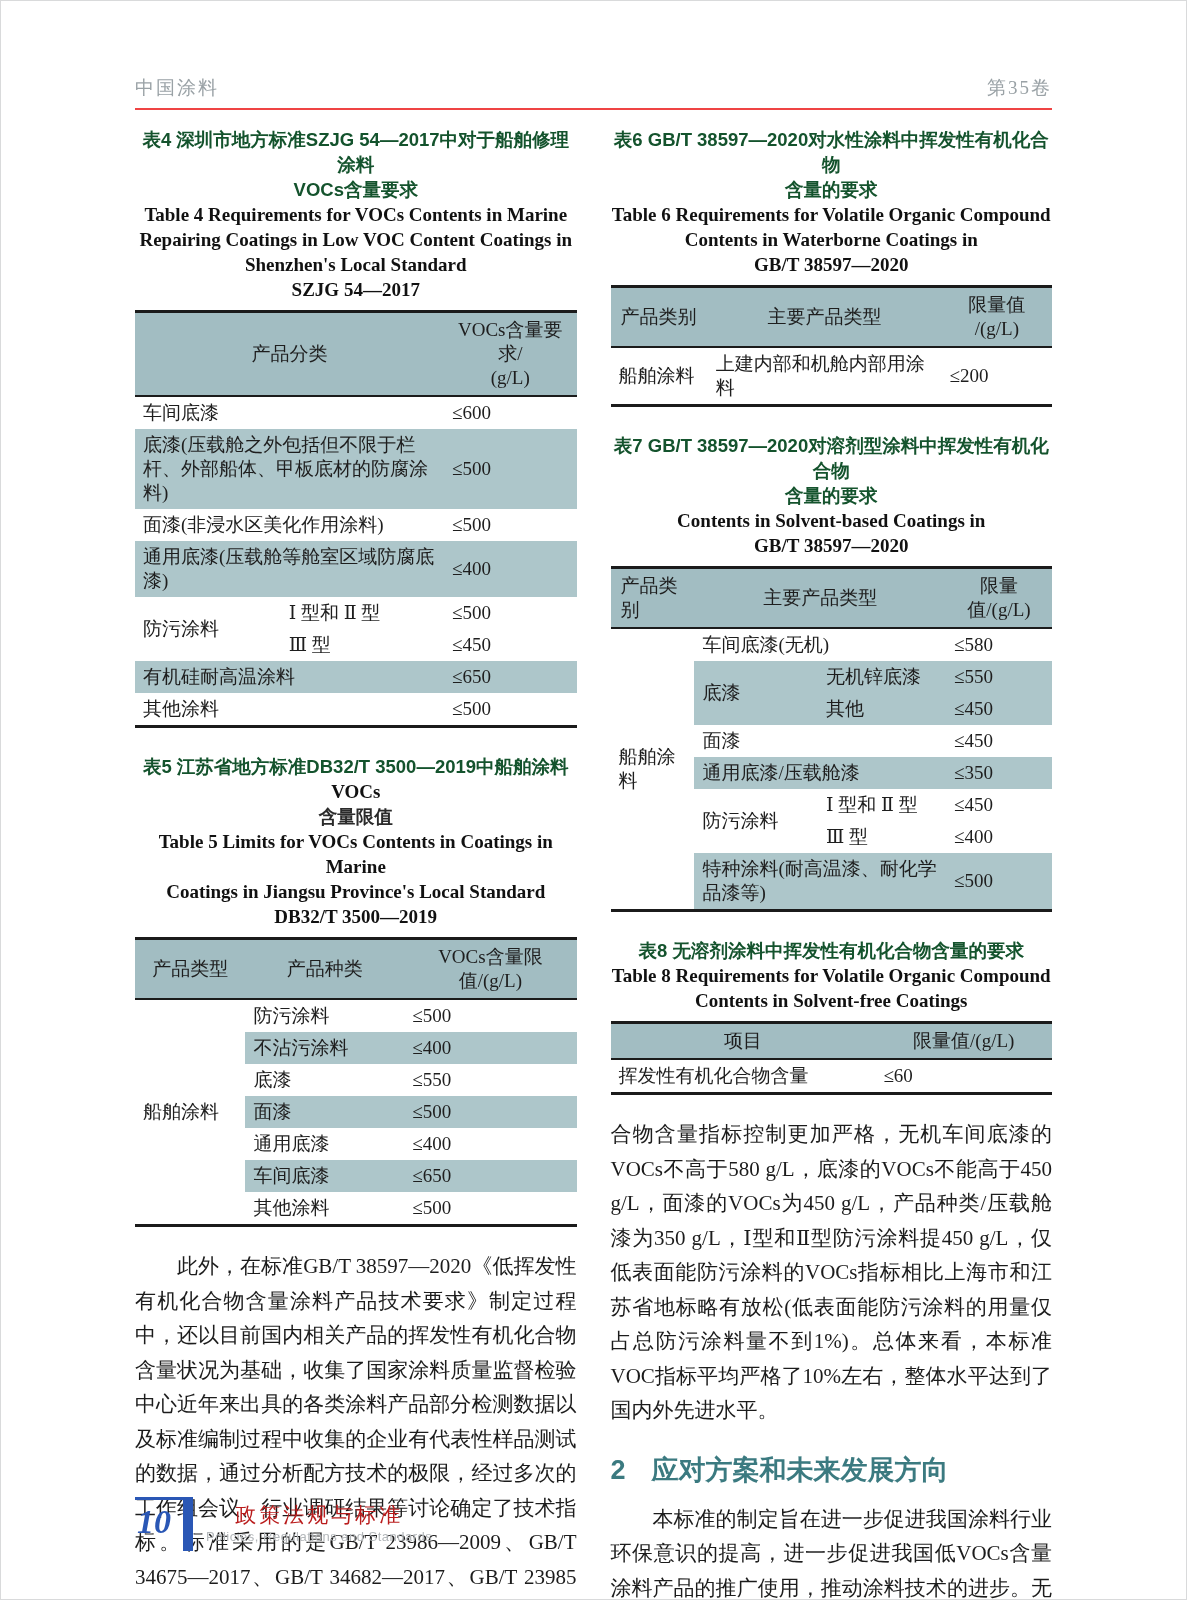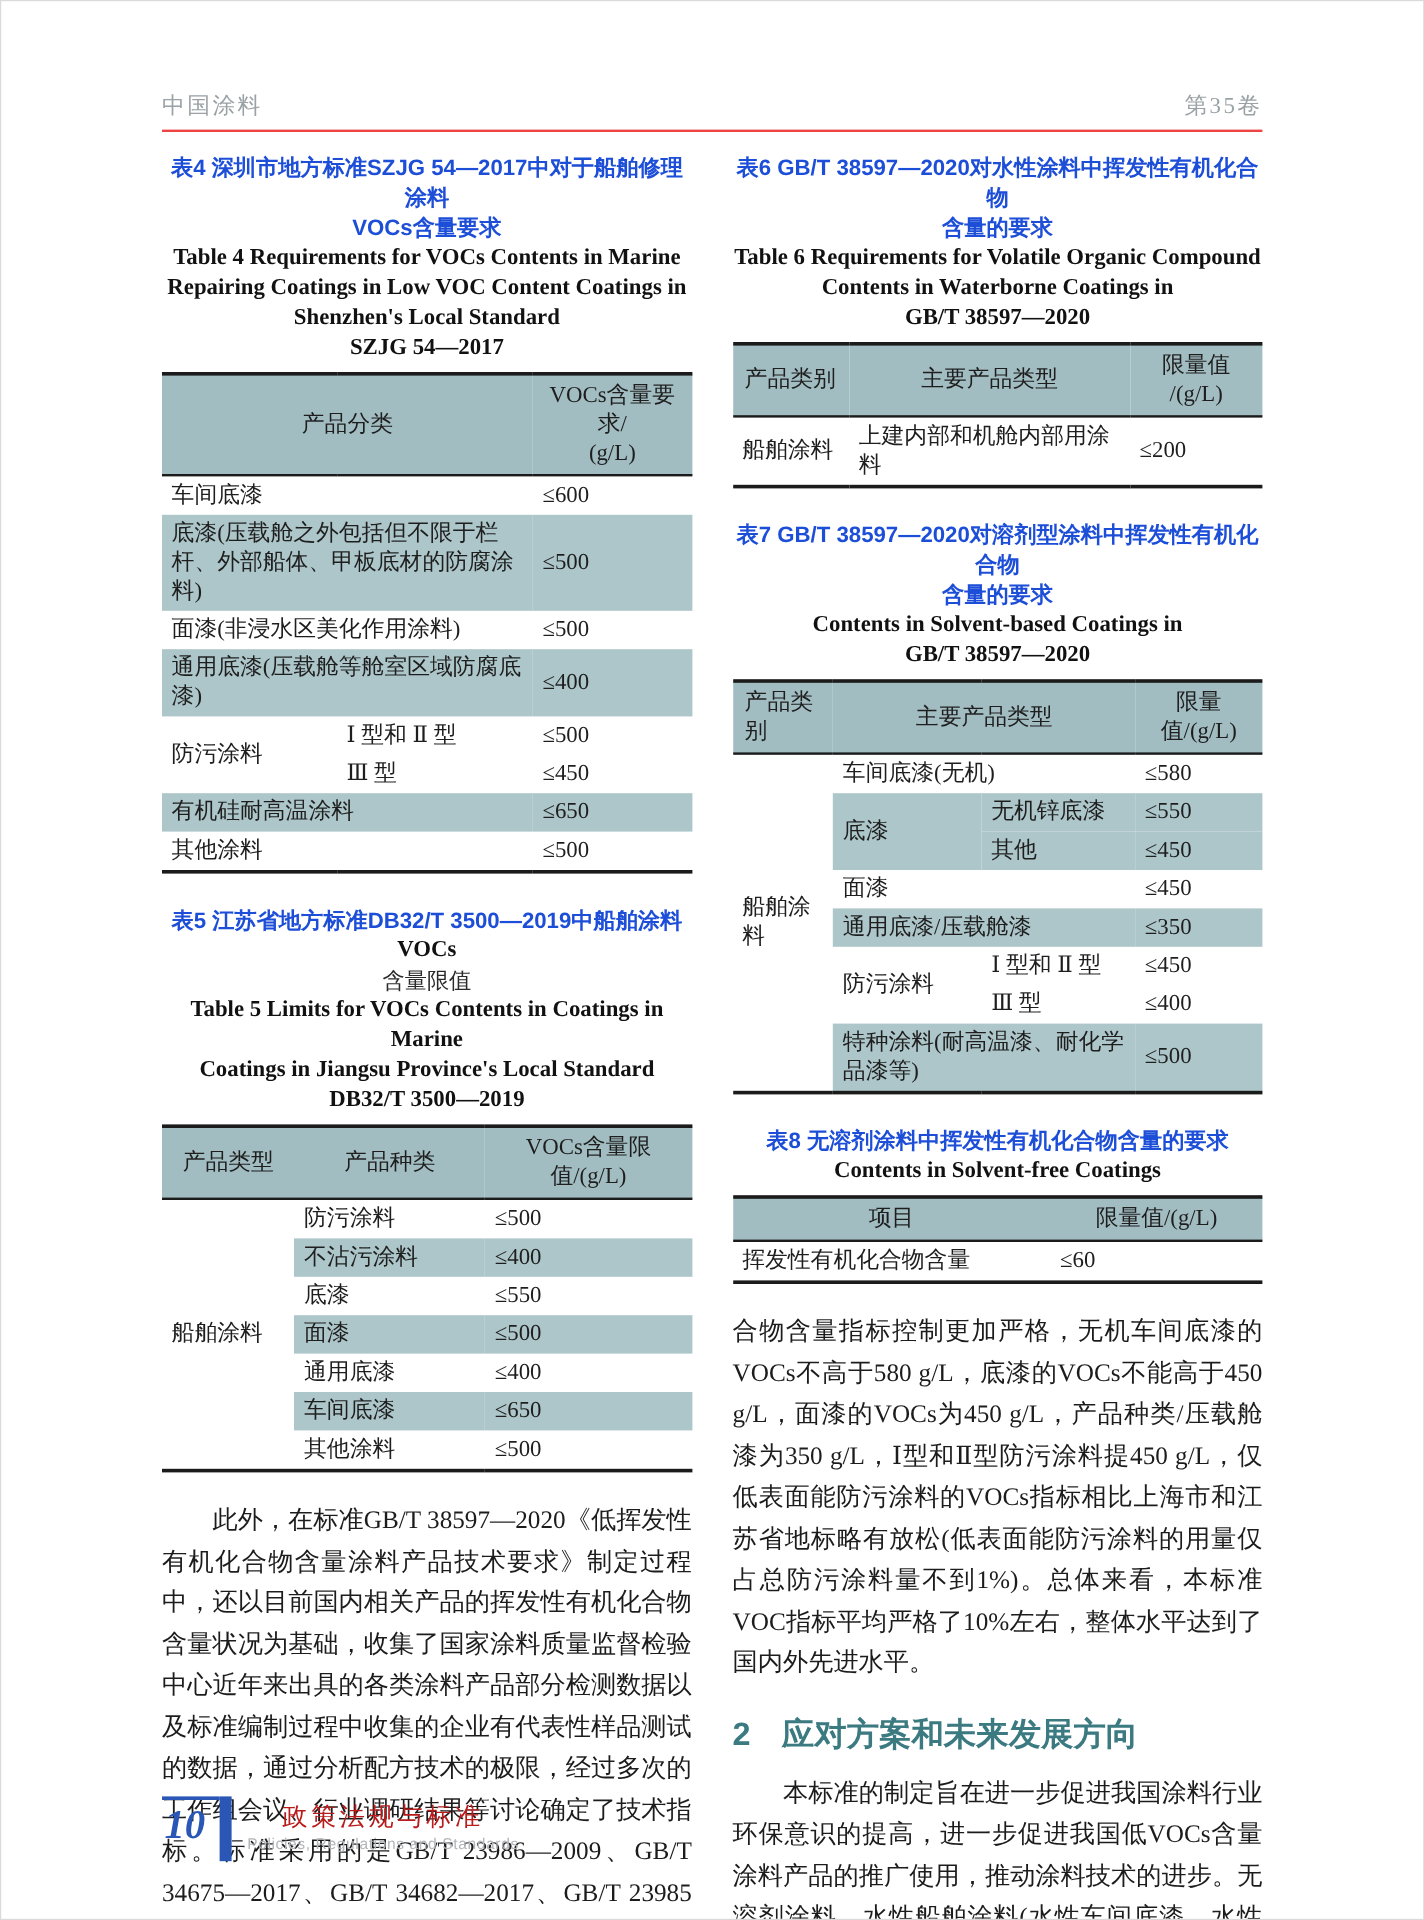--- a/index.html
+++ b/index.html
@@ -20,25 +20,25 @@
   .content {
     position:absolute; top:126px; left:134px; right:134px;
     display:flex; gap:34px;
   }
   .col { flex:1; min-width:0; }
 
   
   .cap { text-align:center; }
   .cap-zh {
     font-family:"Liberation Sans","DejaVu Sans",sans-serif;
-    font-weight:700; font-size:18.5px; line-height:25px; color:#1d4ed8;
+    font-weight:700; font-size:18.5px; line-height:25px; color:#14532d;
   }
   .cap-zh-light {
     font-family:"Liberation Sans","DejaVu Sans",sans-serif;
-    font-weight:400; font-size:18.5px; line-height:25px; color:#2a2a2a;
+    font-weight:700; font-size:18.5px; line-height:25px; color:#2a2a2a;
   }
   .cap-en {
     font-family:"Liberation Serif","DejaVu Serif",serif;
     font-weight:700; font-size:19px; line-height:25px; color:#111;
   }
   .cap-sp { margin-top:22px; }
 
   
   table.tbl {
     width:100%; border-collapse:collapse; table-layout:fixed;
@@ -313,20 +313,21 @@
           </tr>
           <tr>
             <td colspan="2" class="shade">特种涂料(耐高温漆、耐化学品漆等)</td>
             <td class="shade val">≤500</td>
           </tr>
         </tbody>
       </table>
 
       <div class="cap cap-sp">
         <div class="cap-zh">表8  无溶剂涂料中挥发性有机化合物含量的要求</div>
+        <div class="cap-en">Table 8   Requirements for Volatile Organic Compound</div>
         <div class="cap-en">Contents in Solvent-free Coatings</div>
       </div>
 
       <table class="tbl">
         <colgroup>
             <col style="width:60%">
             <col style="width:40%">
           </colgroup>
         <thead>
           <tr>

